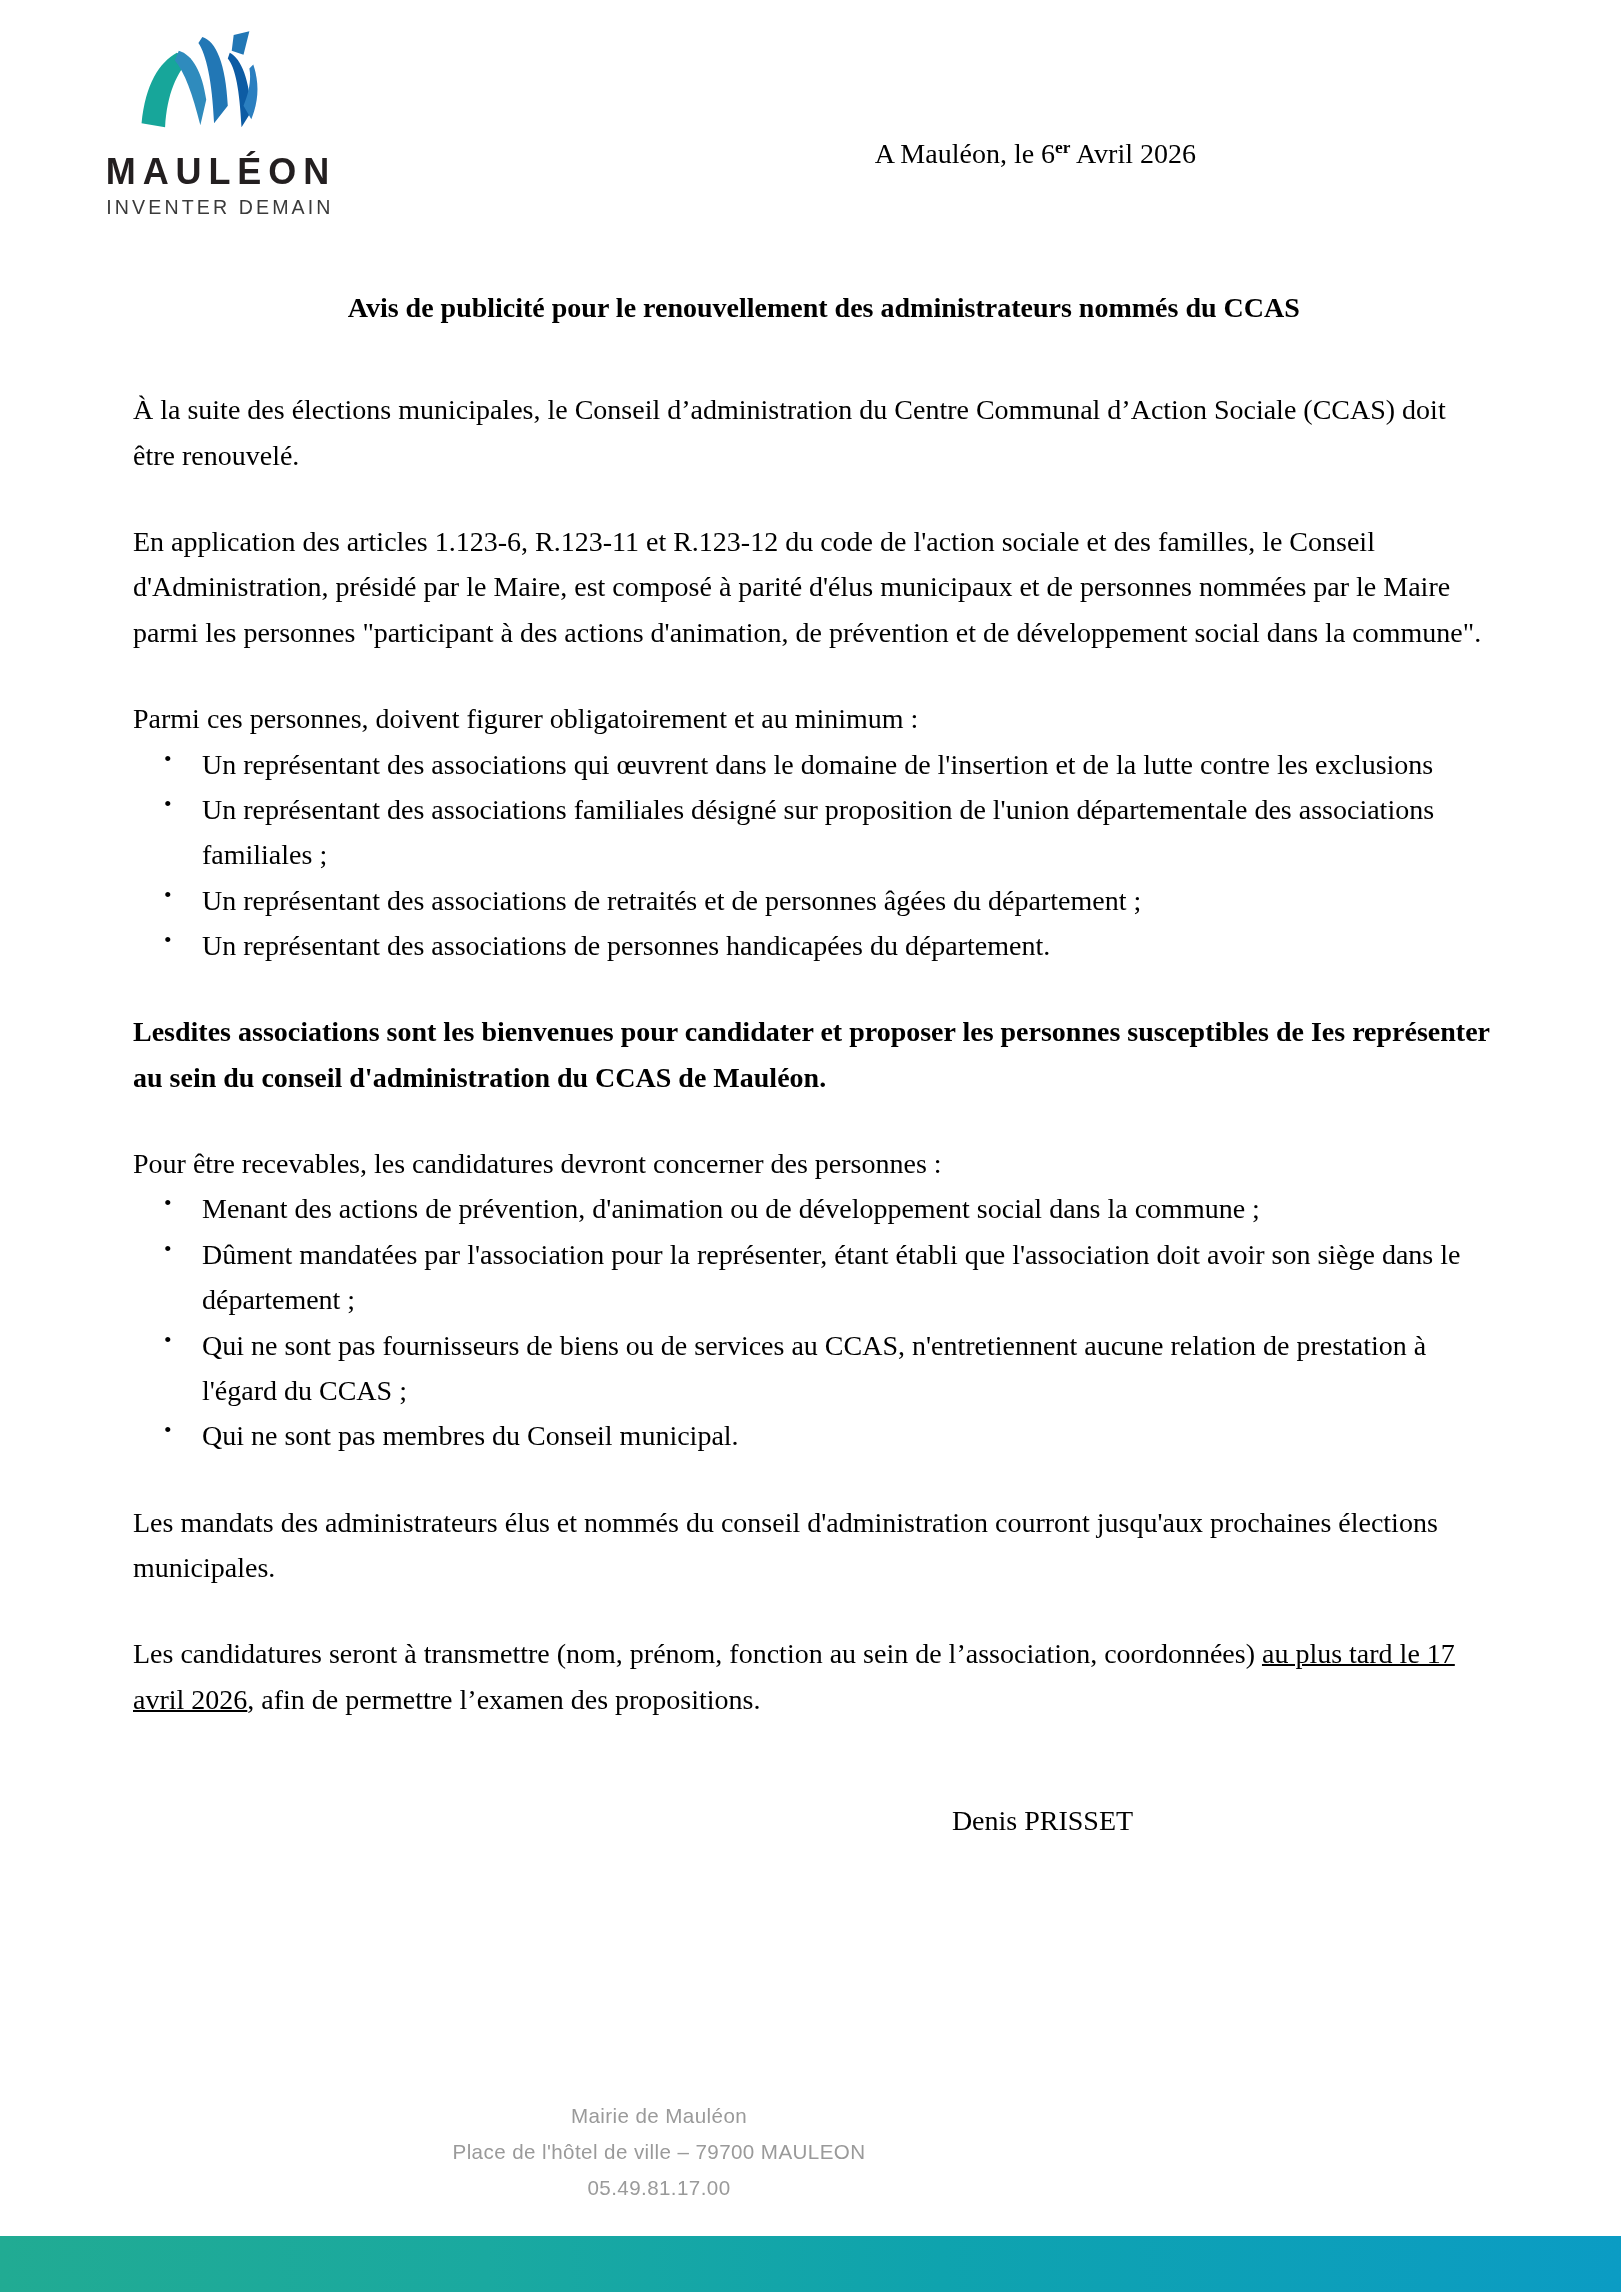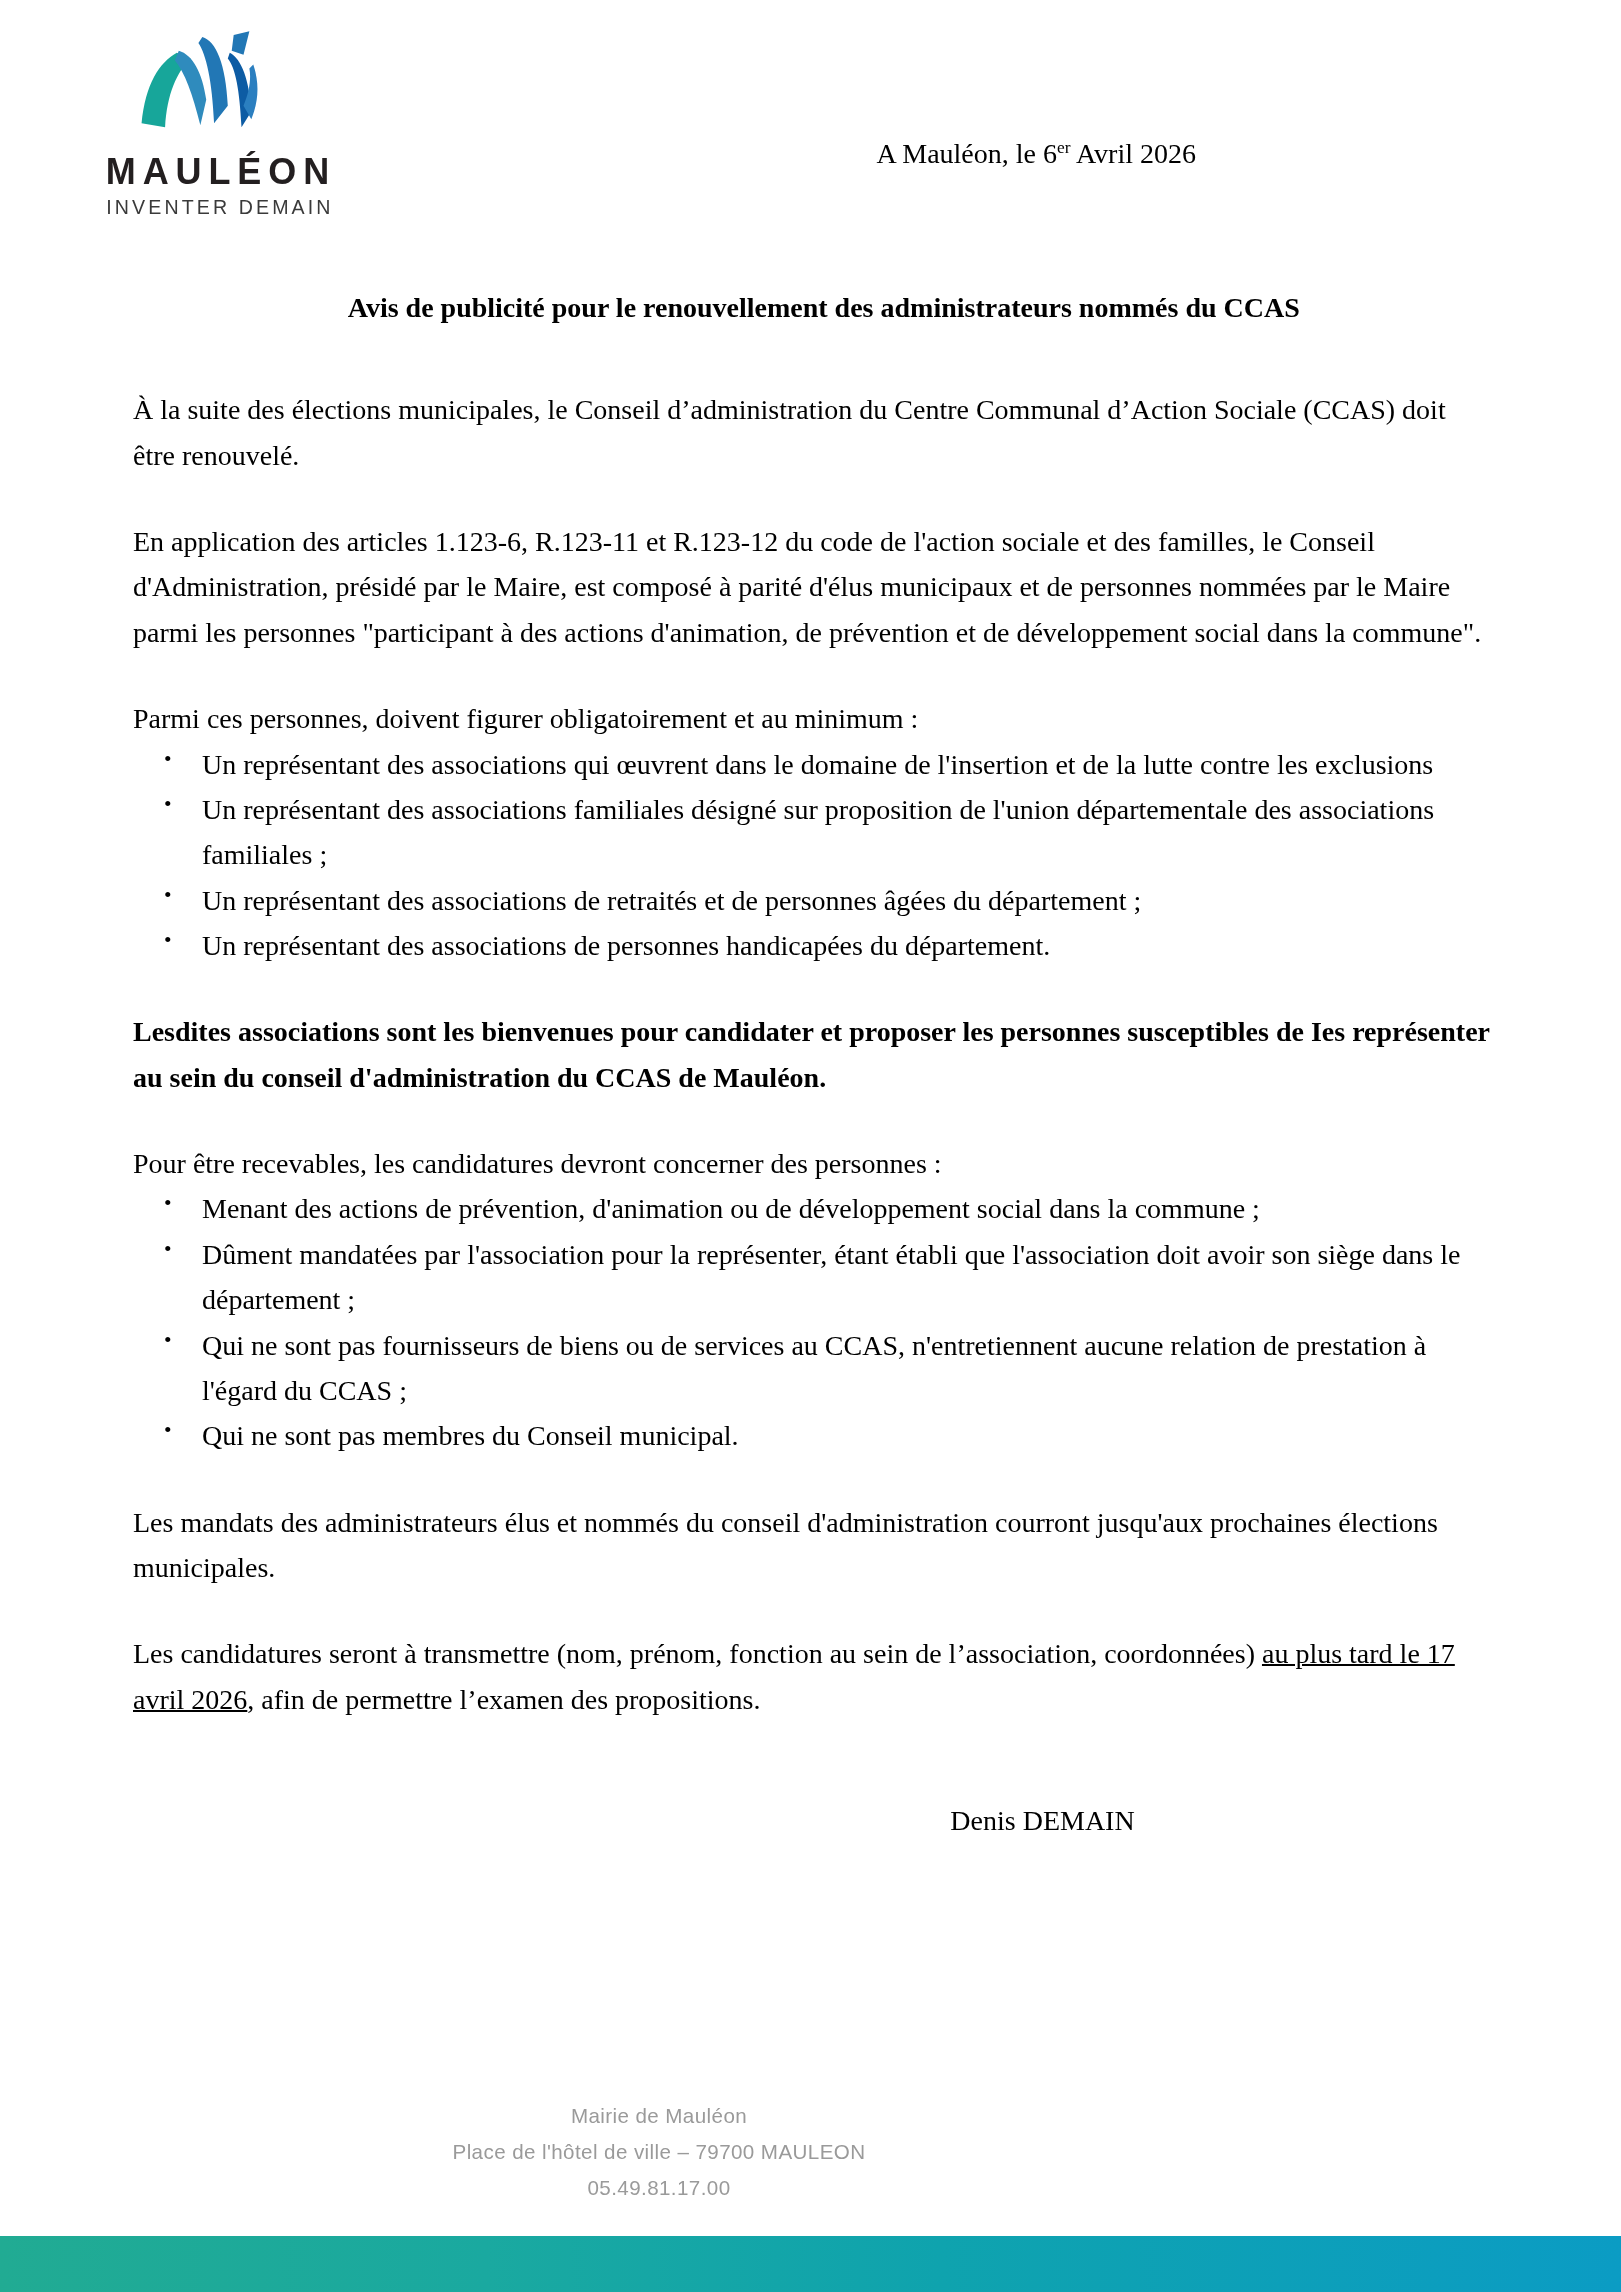--- a/index.html
+++ b/index.html
@@ -66,20 +66,21 @@
     right: 122px;
     top: 137px;
     font-size: 28px;
     line-height: 1.2;
     white-space: nowrap;
   }
   .date-line sup {
     font-size: 0.62em;
     vertical-align: super;
     line-height: 0;
+    font-weight: bold;
   }
 
   
   .content {
     position: absolute;
     left: 133px;
     top: 290px;
     width: 1358px;
   }
 
@@ -219,21 +220,21 @@
 
     <div class="gap-md"></div>
 
     <p class="para">Les mandats des administrateurs élus et nommés du conseil d'administration courront jusqu'aux prochaines élections municipales.</p>
 
     <div class="gap-md"></div>
 
     <p class="para"><span>Les candidatures seront à transmettre (nom, prénom, fonction au sein de l’association, coordonnées) </span><u class="deadline">au plus tard le 17 avril 2026</u><span>, afin de permettre l’examen des propositions.</span></p>
 
     <div class="signature">
-      <div>Denis DEMAIN</div>
+      <div>Denis PRISSET</div>
     </div>
 
   </div>
 
   <div class="footer">
     <div>Mairie de Mauléon</div>
     <div>Place de l'hôtel de ville – 79700 MAULEON</div>
     <div>05.49.81.17.00</div>
   </div>
 

